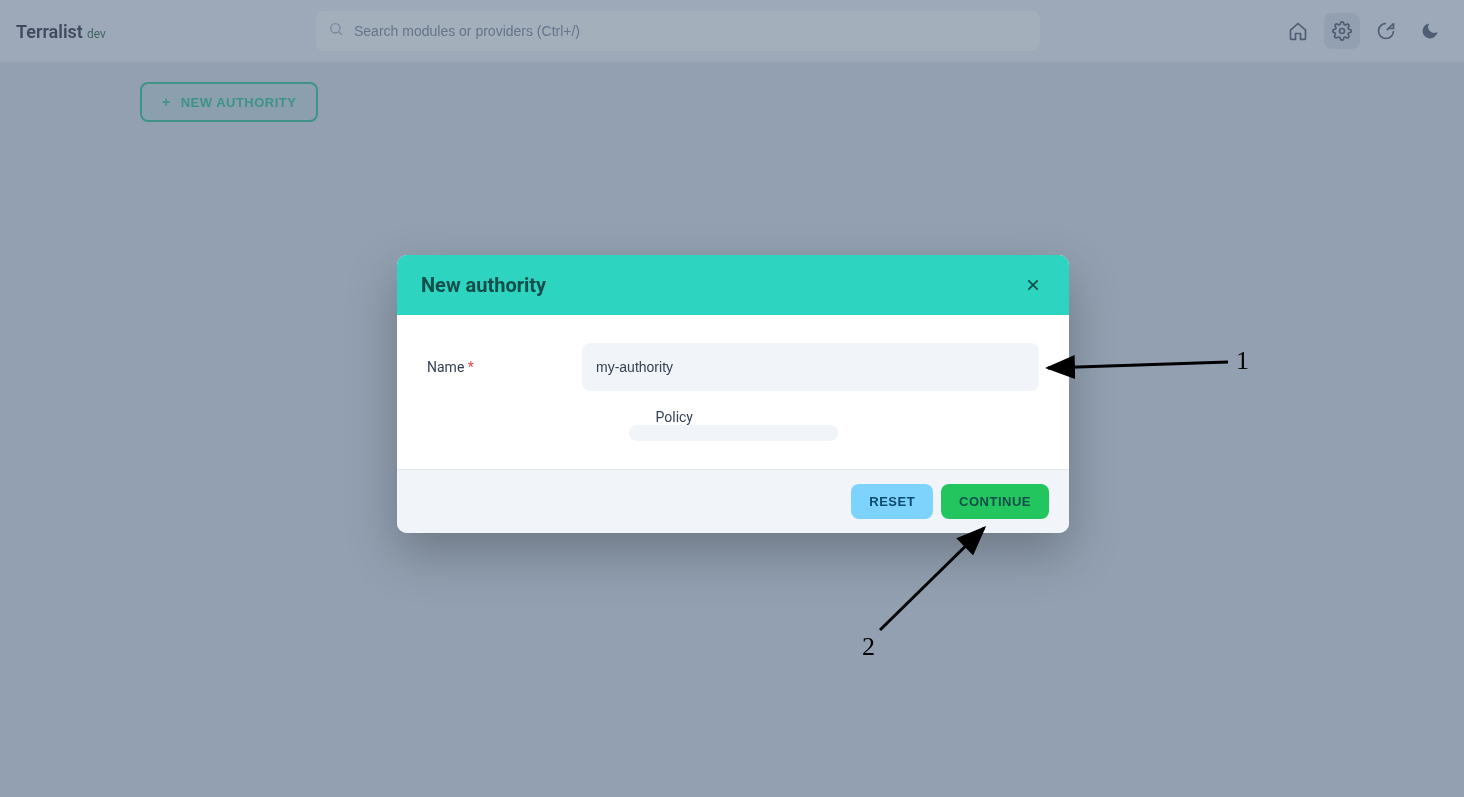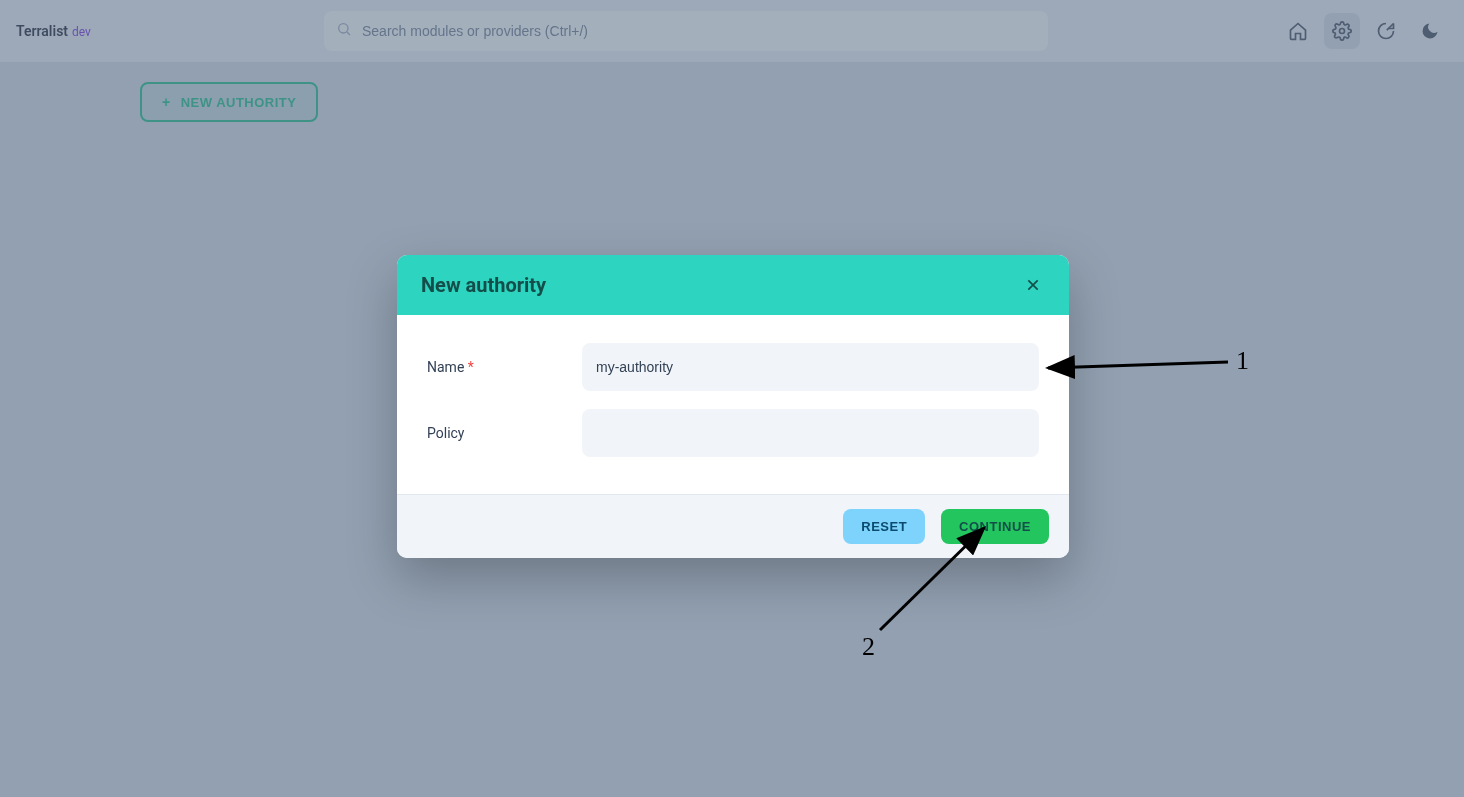--- a/index.html
+++ b/index.html
@@ -29,33 +29,33 @@
       padding: 0 16px;
       position: relative;
       z-index: 1;
     }
     .brand {
       display: flex;
       align-items: baseline;
       gap: 4px;
     }
     .brand-main {
-      font-size: 14px;
+      font-size: 18px;
       font-weight: 600;
       color: #0f172a;
     }
     .brand-sub {
       font-size: 12px;
-      color: #6d28d9;
+      color: #14532d;
     }
     .search-wrap {
       margin-left: auto;
       margin-right: auto;
       position: absolute;
-      left: 324px;
+      left: 316px;
       width: 724px;
     }
     .search-input {
       width: 100%;
       height: 40px;
       background: #f1f5f9;
       border: none;
       border-radius: 8px;
       padding: 0 14px 0 38px;
       font-size: 14px;
@@ -149,21 +149,22 @@
     .modal-body {
       padding: 28px 30px 28px 30px;
       background: #ffffff;
     }
     .form-row {
       display: flex;
       align-items: center;
       margin-bottom: 18px;
     }
     .form-row:last-child {
-      margin-bottom: 9px;
+      margin-bottom: 0;
+      flex-direction: column;
     }
     .form-label {
       width: 155px;
       font-size: 14px;
       color: #334155;
     }
     .req-star {
       color: #ef4444;
     }
     .form-input {
@@ -174,21 +175,21 @@
       border-radius: 8px;
       padding: 0 14px;
       font-size: 14px;
       color: #334155;
     }
     .modal-footer {
       background: #f1f5f9;
       padding: 14px 20px;
       display: flex;
       justify-content: flex-end;
-      gap: 16px;
+      gap: 8px;
       border-top: 1px solid #e2e8f0;
     }
     .btn {
       border: none;
       border-radius: 8px;
       padding: 10px 18px;
       font-size: 13px;
       font-weight: 700;
       letter-spacing: 0.5px;
       cursor: pointer;

